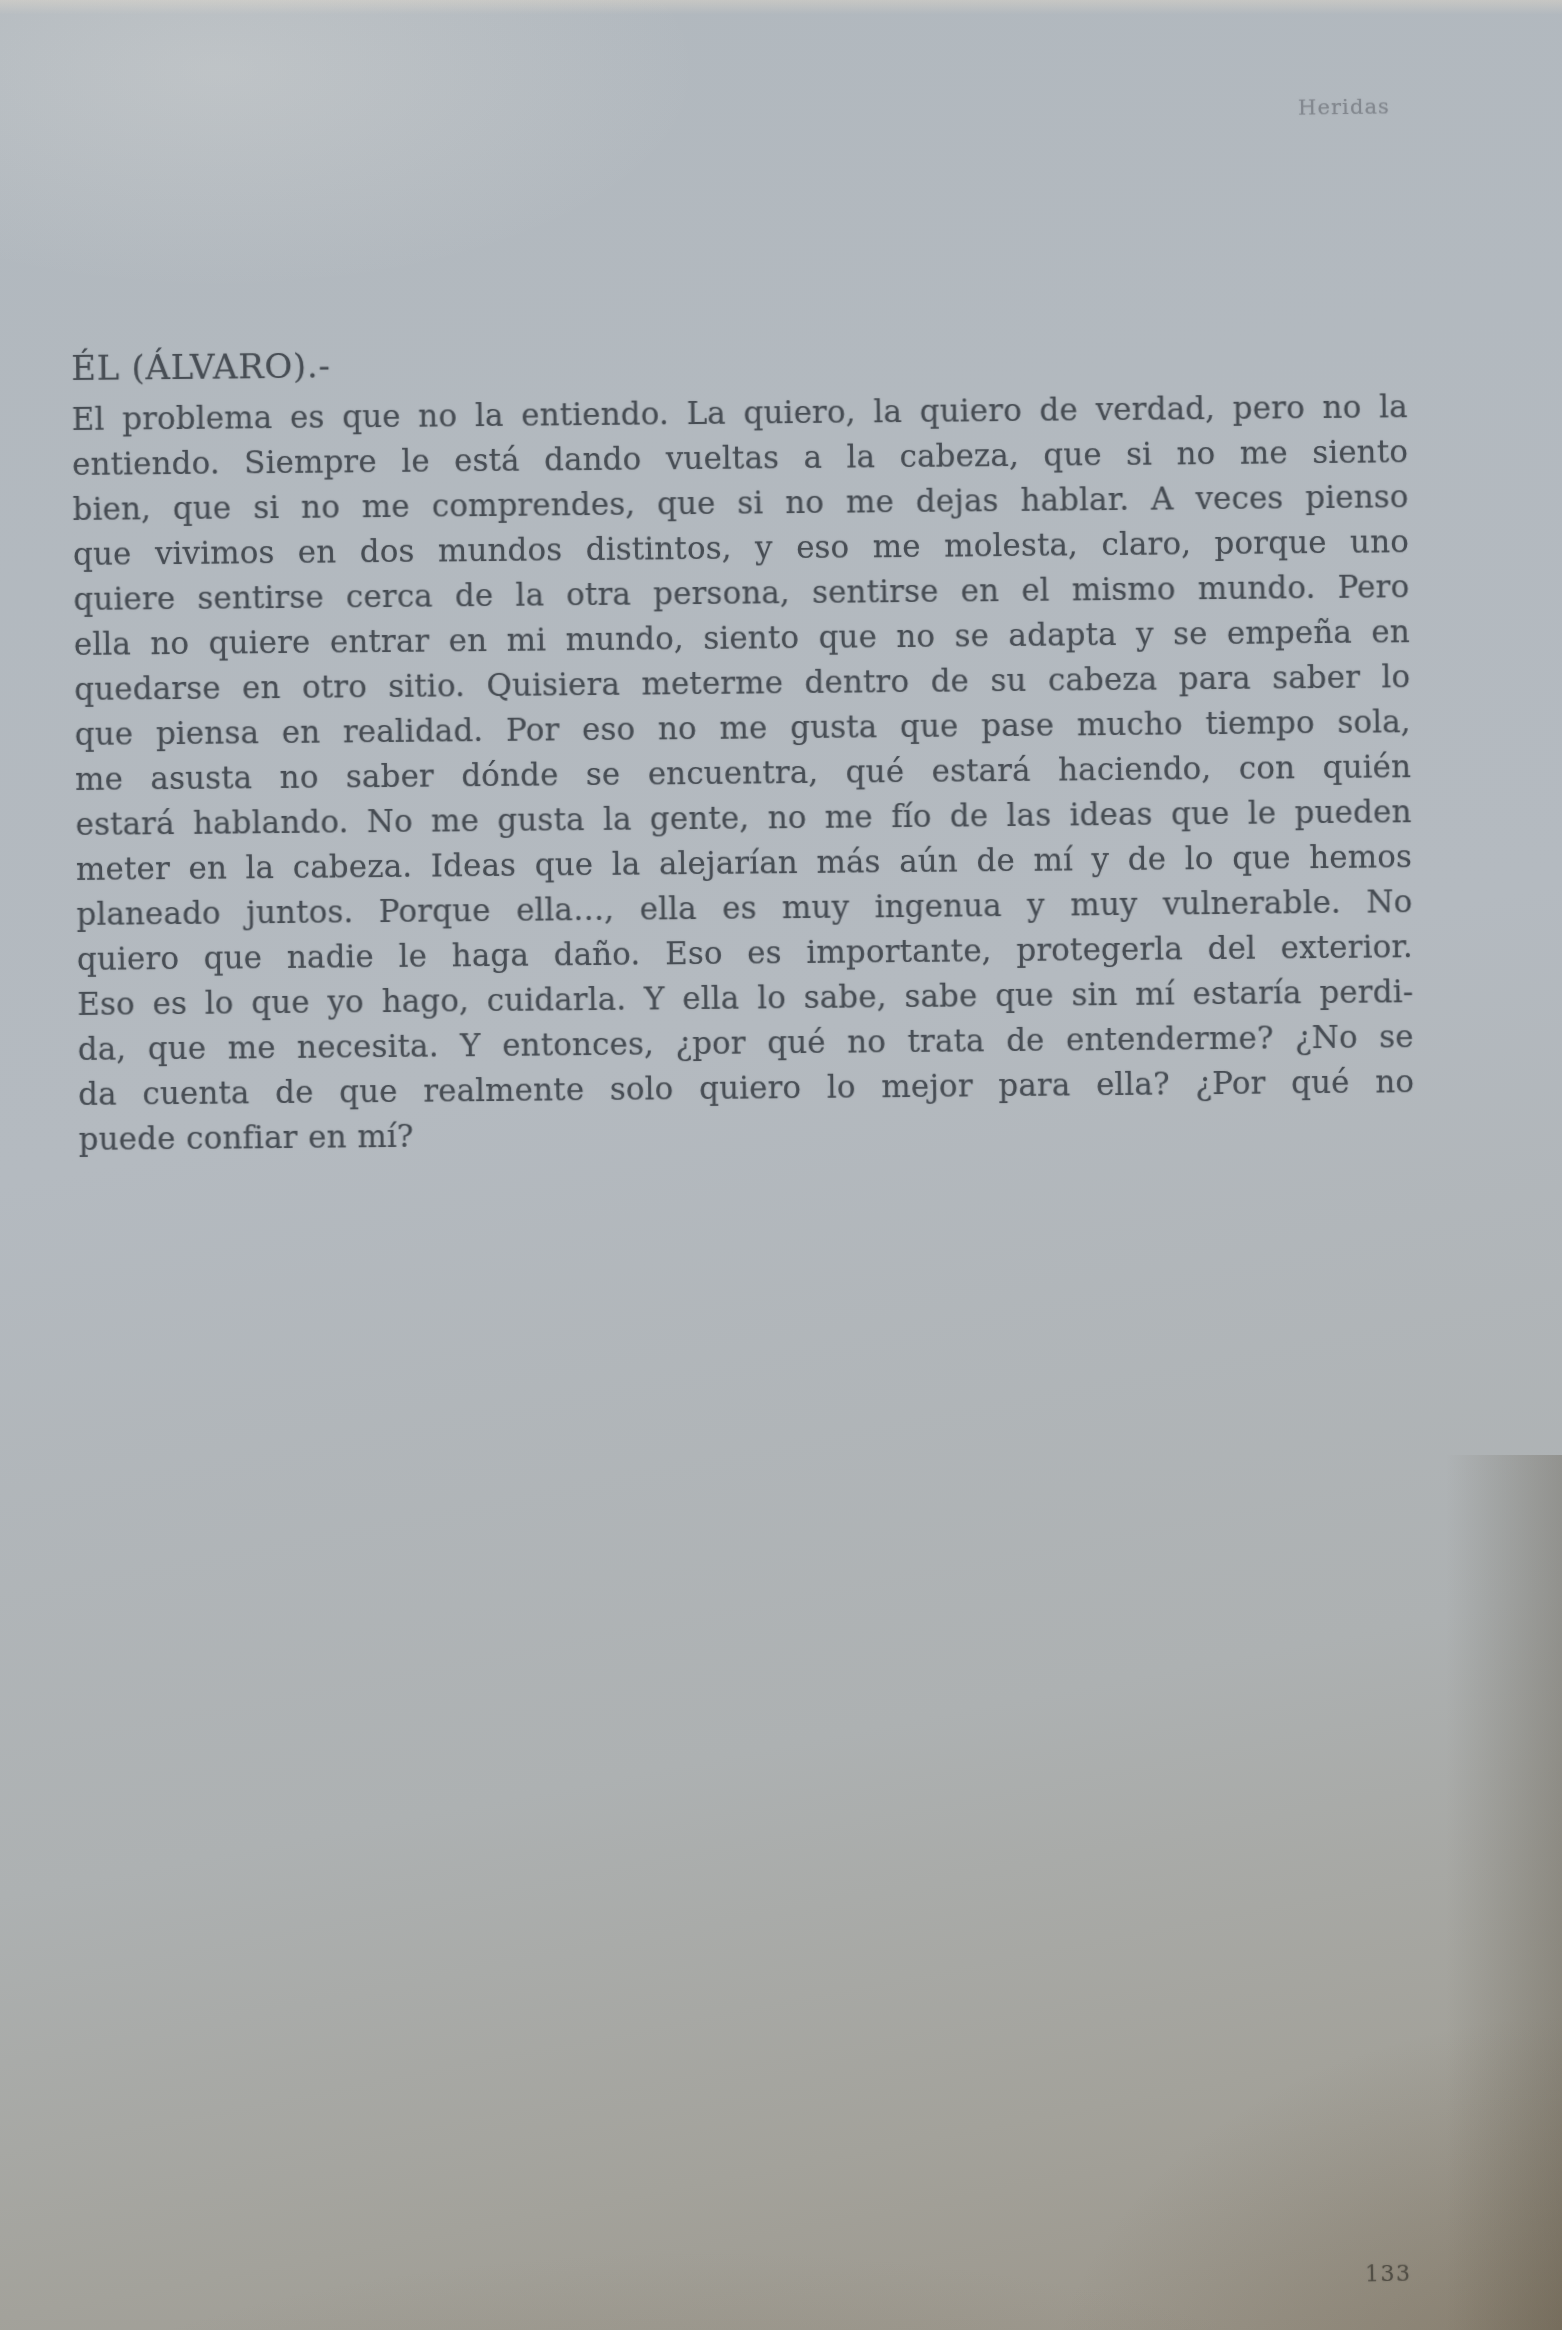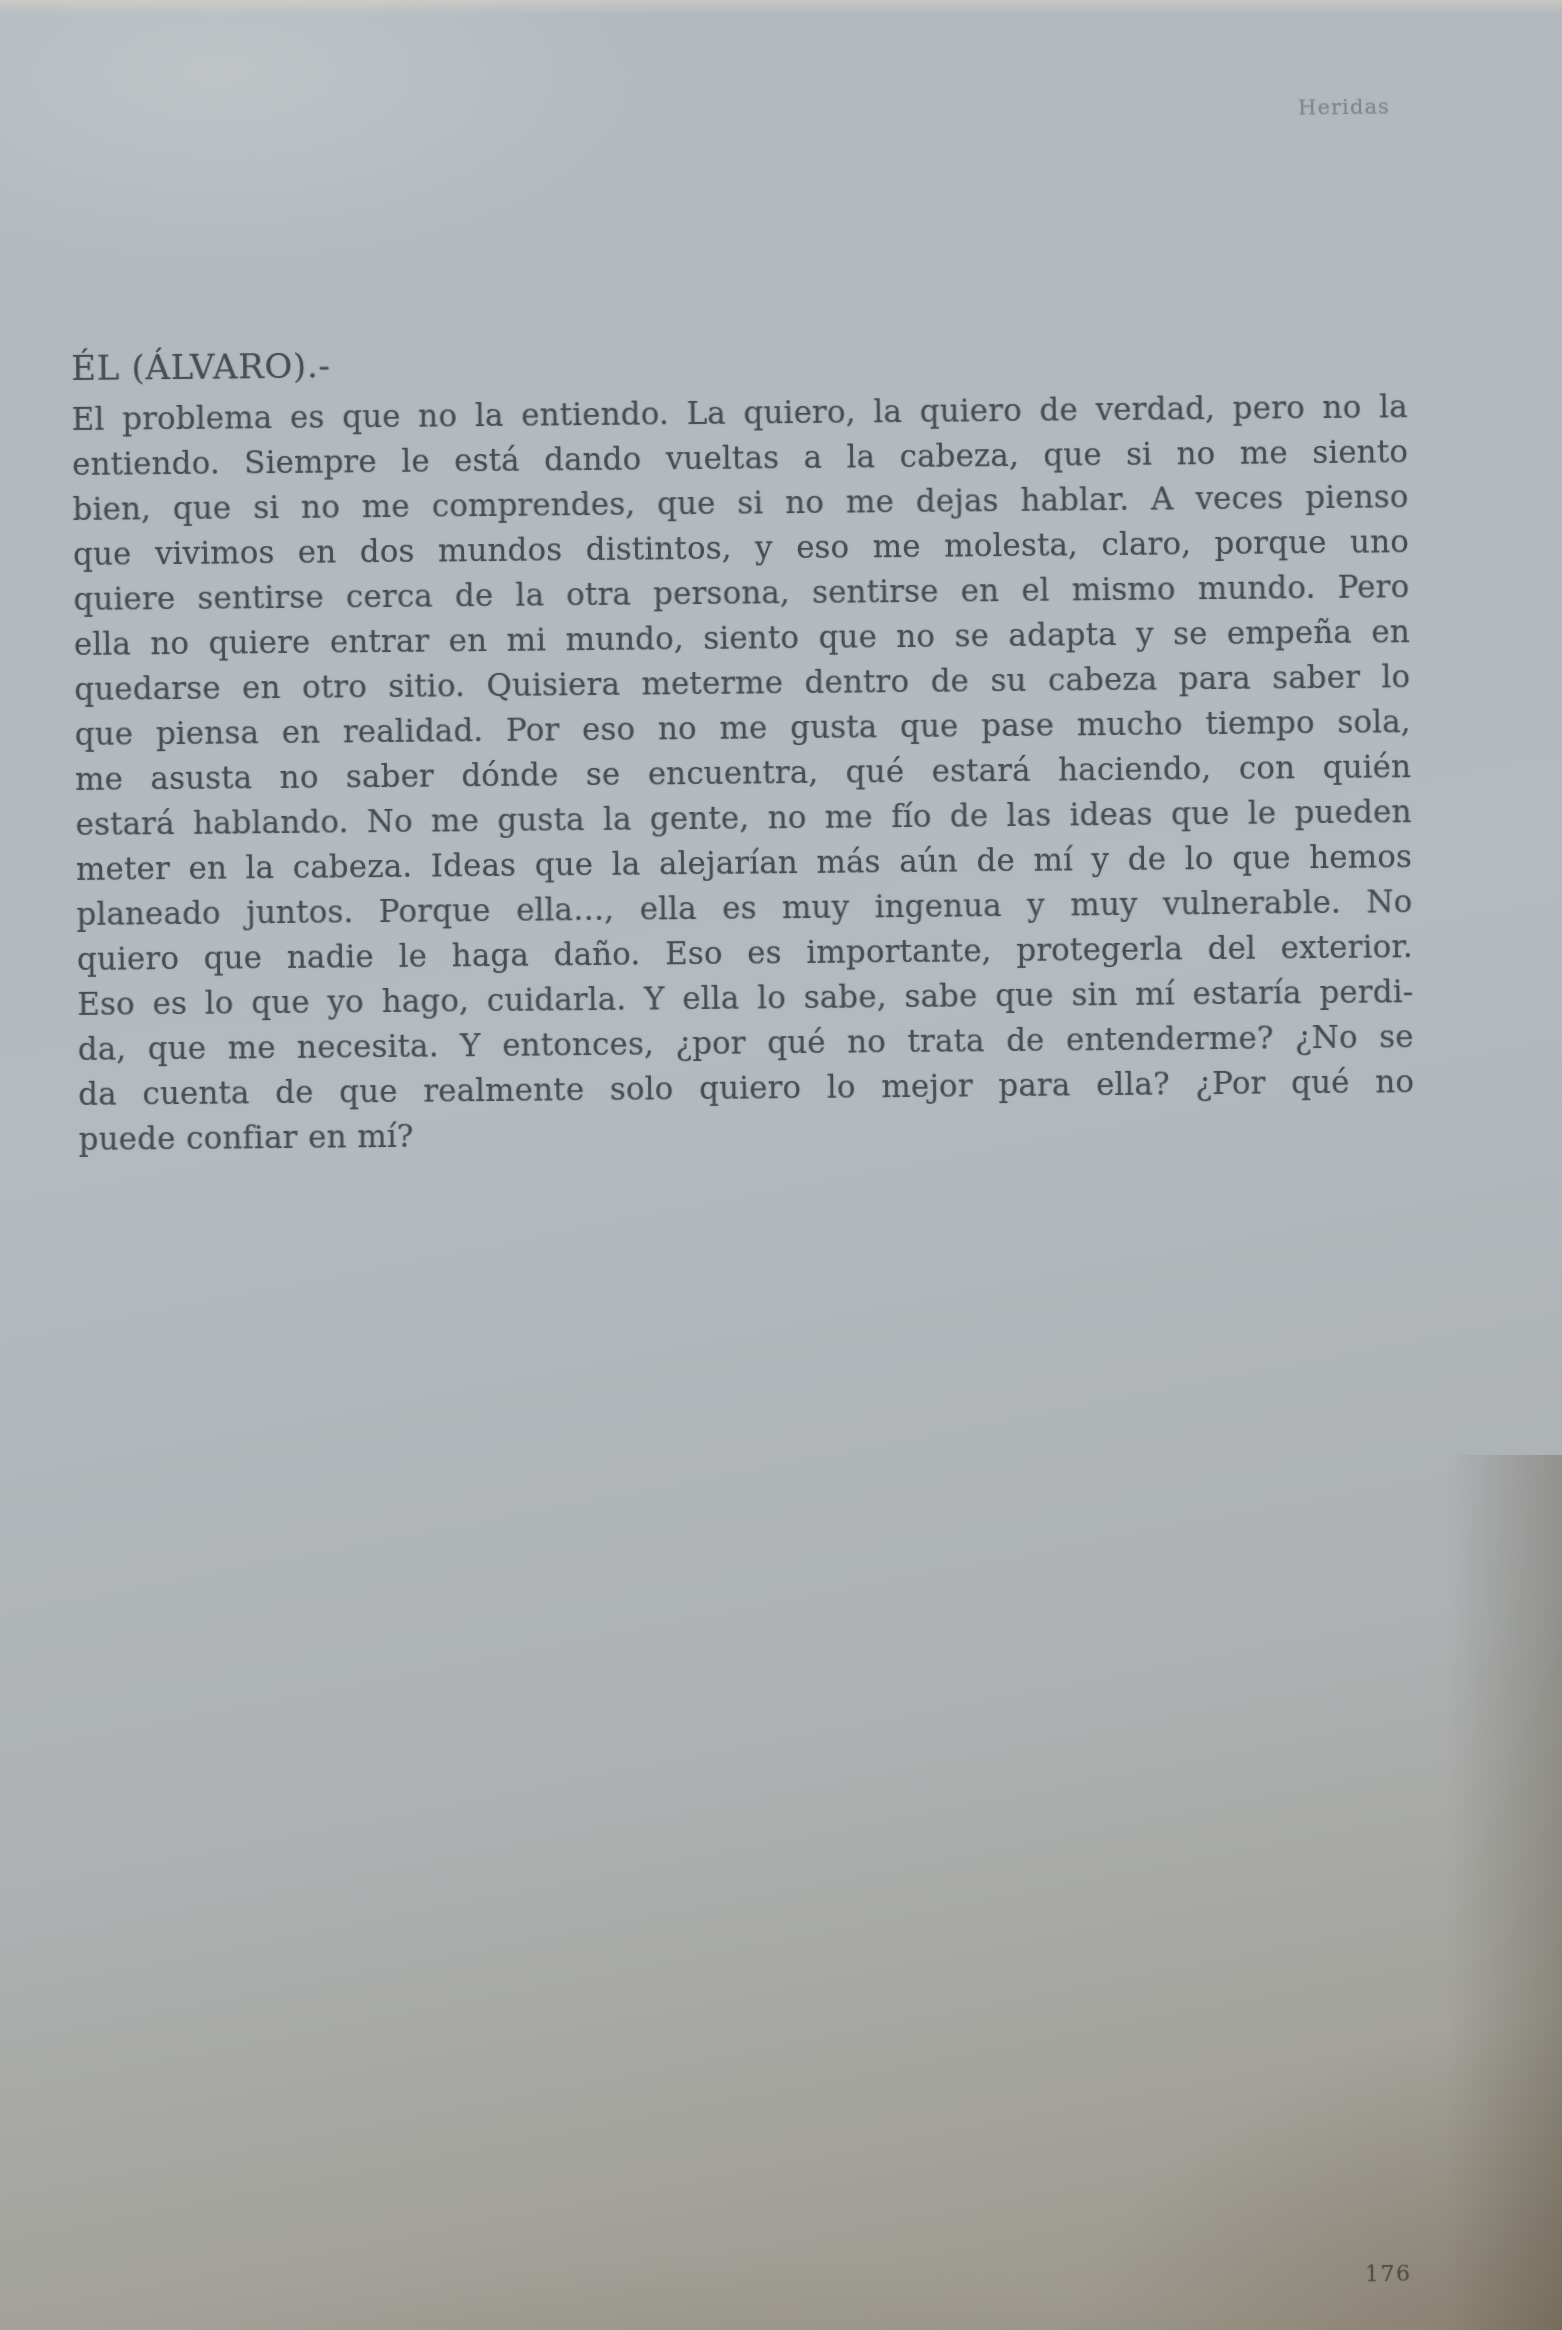--- a/index.html
+++ b/index.html
@@ -136,16 +136,16 @@
     <div class="tline">estará hablando. No me gusta la gente, no me fío de las ideas que le pueden</div>
     <div class="tline">meter en la cabeza. Ideas que la alejarían más aún de mí y de lo que hemos</div>
     <div class="tline">planeado juntos. Porque ella…, ella es muy ingenua y muy vulnerable. No</div>
     <div class="tline">quiero que nadie le haga daño. Eso es importante, protegerla del exterior.</div>
     <div class="tline">Eso es lo que yo hago, cuidarla. Y ella lo sabe, sabe que sin mí estaría perdi-</div>
     <div class="tline">da, que me necesita. Y entonces, ¿por qué no trata de entenderme? ¿No se</div>
     <div class="tline">da cuenta de que realmente solo quiero lo mejor para ella? ¿Por qué no</div>
     <div class="tline last">puede confiar en mí?</div>
   </div>
 
-  <div class="page-number">176</div>
+  <div class="page-number">133</div>
 
 </div>
 
 
 </body></html>

